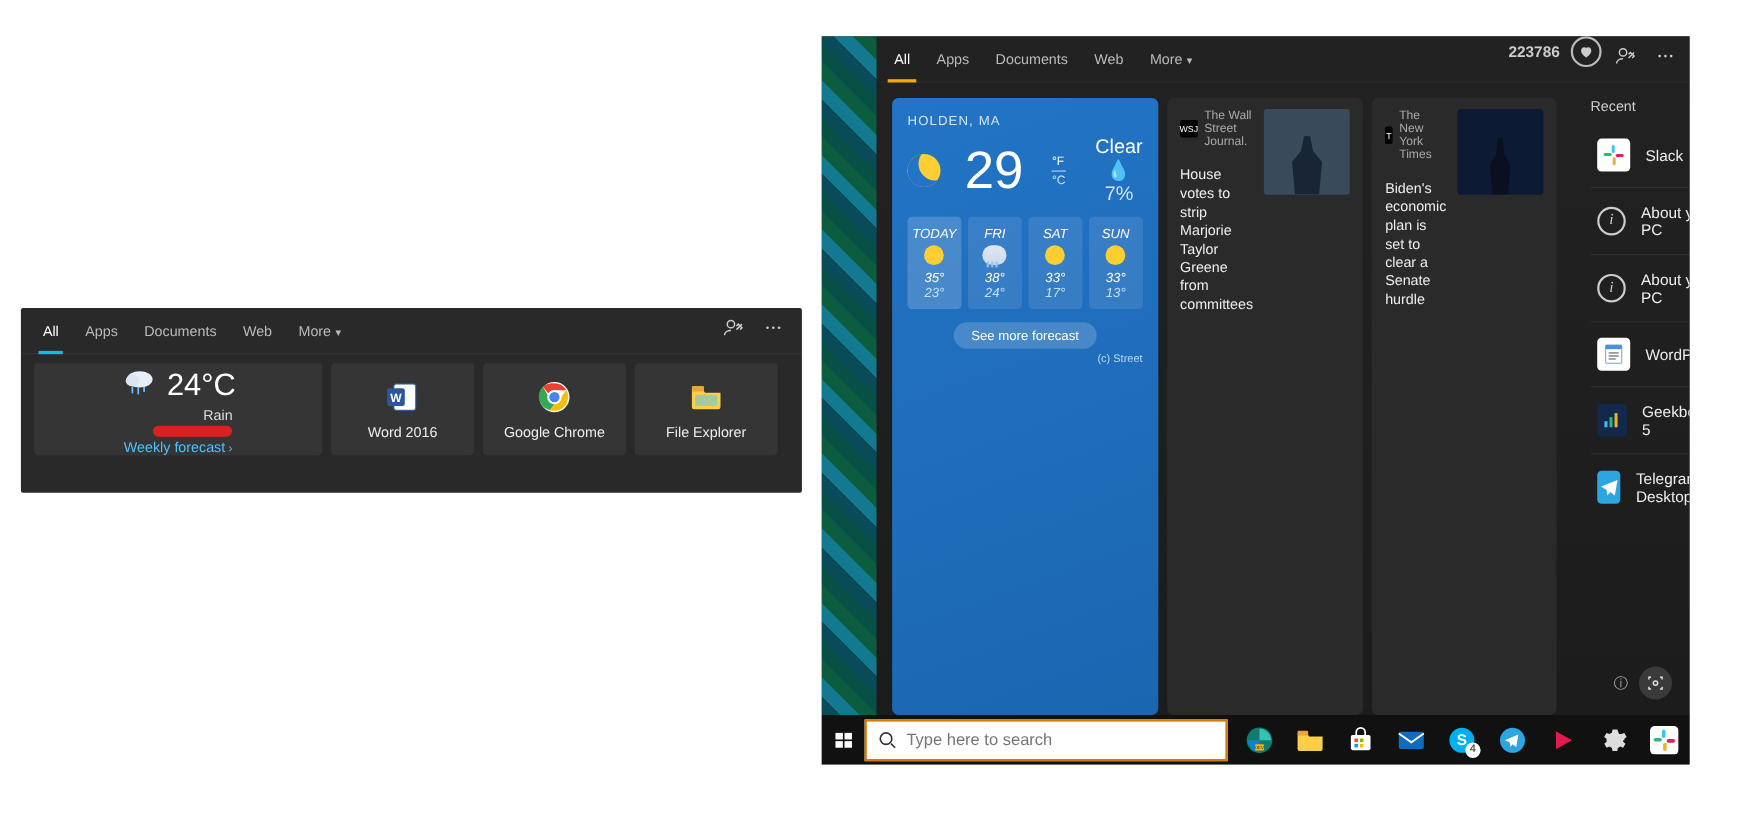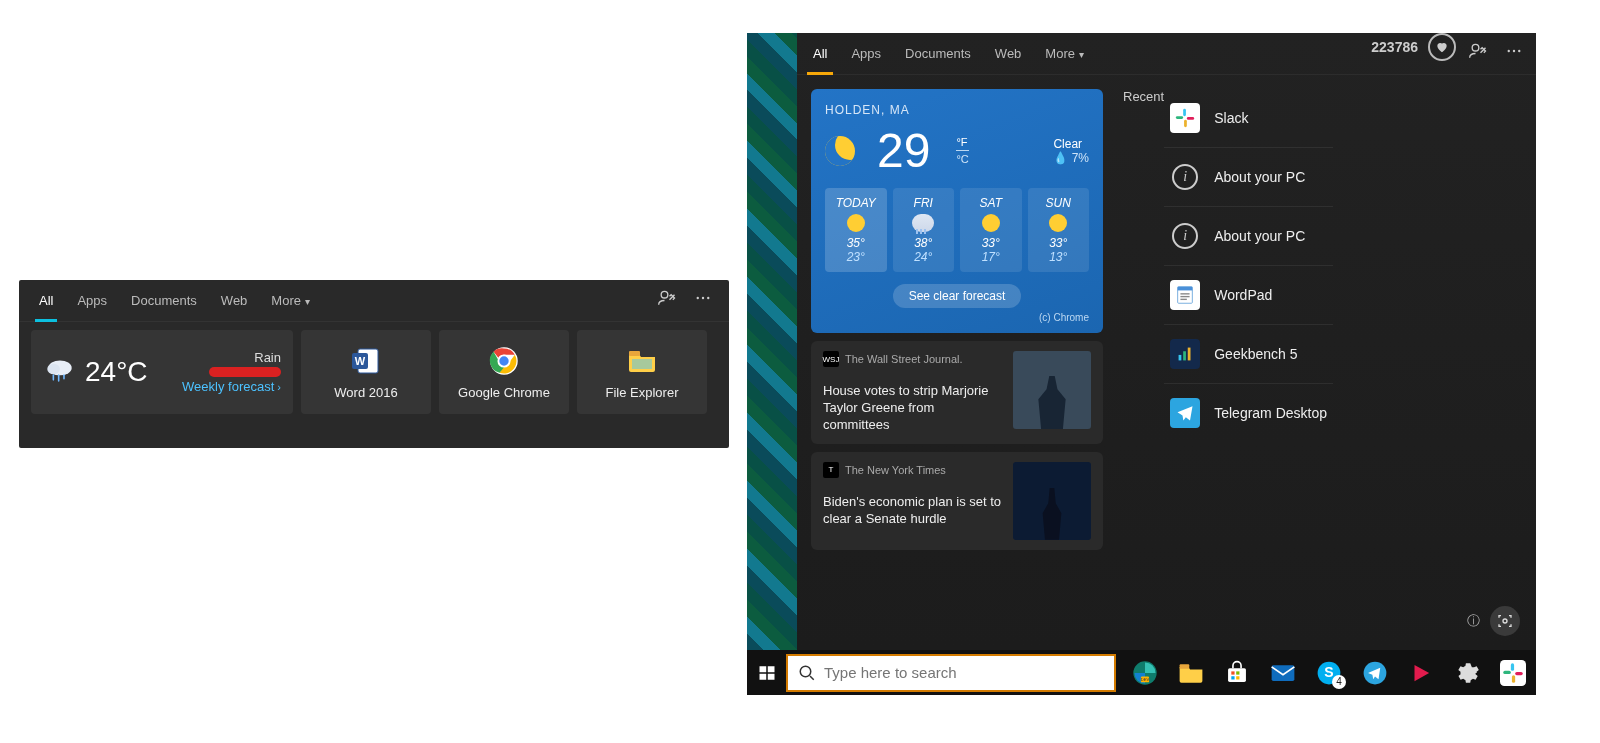--- a/index.html
+++ b/index.html
@@ -16,21 +16,21 @@
   }
   .tabs { display: flex; align-items: flex-start; height: 42px; padding: 0 8px; border-bottom: 1px solid rgba(255,255,255,0.05);}
   .tab { padding: 0 12px; font-size: 13px; color: #bbb; height: 42px; line-height: 42px; cursor: pointer; position: relative;}
   .tab.active { color: #fff; }
   .tab.active::after { content: ""; position: absolute; left: 8px; right: 8px; bottom: 0; height: 3px; background: #0cc0df;}
   .tab .chev { display:inline-block; margin-left:4px; font-size:10px;}
   .tabs-spacer { flex: 1; }
   .tabs-icon { width: 36px; height: 36px; display: flex; align-items: center; justify-content: center; color: #ccc; cursor: pointer;}
   .left-cards { display: flex; gap: 8px; padding: 8px 12px 12px 12px; }
   .card { background: rgba(255,255,255,0.06); border-radius: 4px; height: 84px; display:flex; flex-direction:column; align-items:center; justify-content:center;}
-  .weather-card { flex: 0 0 262px; flex-direction: row; padding: 0 12px; justify-content: space-between;}
+  .weather-card { flex: 0 0 262px; flex-direction: column; padding: 0 12px; justify-content: space-between;}
   .wc-left { display:flex; align-items:center; gap:8px;}
   .wc-temp { font-size: 28px; color:#fff;}
   .wc-right { display:flex; flex-direction:column; align-items:flex-end; gap:2px;}
   .wc-cond { font-size: 13px; color:#ddd;}
   .wc-red { width: 72px; height: 10px; background:#da2121; border-radius:5px;}
   .wc-link { color:#4cc2ff; font-size: 13px; cursor:pointer;}
   .wc-link .chev { font-size:11px; margin-left:3px;}
   .app-card { flex: 0 0 130px; }
   .app-card .app-name { font-size: 13px; color:#eee; margin-top:8px;}
   .app-icon { width:32px; height:32px; display:flex; align-items:center; justify-content:center;}
@@ -49,34 +49,34 @@
     position:absolute; left:50px; top:0; right:0; height:617px;
     background: linear-gradient(180deg,#222 0%, #1c1c1c 100%);
     color:#fff;
   }
   .flyout .tabs { padding: 0 4px 0 4px;}
   .flyout .tab.active::after { background:#f7a809; left:6px; right:6px;}
   .points { display:flex; align-items:center; gap:10px; padding-right:4px; color:#ccc;}
   .pt-num { font-size:14px; font-weight:600;}
   .circ-icon { width:28px; height:28px; border:2px solid #bbb; border-radius:50%; display:flex; align-items:center; justify-content:center; font-size:14px;}
   .content-cols { display:flex; padding: 14px 14px 0 14px; gap:20px; height: calc(100% - 42px);}
-  .col-left { flex: 0 0 292px; display:flex; flex-direction:column; gap:8px;}
-  .col-right { flex:1; display:flex; flex-direction:row;}
+  .col-left { flex: 0 0 292px; display:flex; flex-direction:row; gap:8px;}
+  .col-right { flex:1; display:flex; flex-direction:column;margin-left:11px;}
 
   .weather-big {
     background: linear-gradient(160deg,#2374c6 0%, #1b66b1 100%);
     border-radius:6px; padding: 14px 14px 10px 14px; color:#fff;
   }
   .wb-loc { font-size:12px; letter-spacing:1px; color:#d6e6f7; margin-bottom:6px;}
   .wb-row1 { display:flex; align-items:center; justify-content:space-between;}
   .wb-left { display:flex; align-items:center; gap:22px;}
   .wb-temp { font-size:48px; font-weight:300;}
   .wb-units { display:flex; flex-direction:column; font-size:11px; color:#cfe4f8; margin-left:4px;}
   .wb-units .f { color:#fff;}
-  .wb-right { text-align:left; font-size:12px;}
+  .wb-right { text-align:center; font-size:18px;margin-left:27px;}
   .wb-right .hum { color:#cfe4f8;}
   .wb-days { display:flex; gap:6px; margin-top:10px;}
   .day { flex:1; background: rgba(255,255,255,0.10); border-radius:4px; padding:8px 0; text-align:center; font-size:12px;font-style:italic;}
   .day.first { background: rgba(255,255,255,0.18);}
   .day .hi { color:#fff;}
   .day .lo { color:#bfe0ff;}
   .day .dsun { margin:4px auto;}
   .wb-btn { margin:12px auto 4px auto; background: rgba(255,255,255,0.18); border-radius:14px; padding:5px 16px; font-size:12px; width:max-content; cursor:pointer;}
   .wb-credit { text-align:right; font-size:10px; color:#bcd8f2;}
 
@@ -282,22 +282,22 @@
               <div class="hi">33°</div>
                 <div class="lo">17°</div>
             </div>
             <div class="day">
               <div>SUN</div>
                 <div class="dsun sun"></div>
               <div class="hi">33°</div>
                 <div class="lo">13°</div>
             </div>
           </div>
-          <div class="wb-btn">See clear forecast</div>
-          <div class="wb-credit">(c) Chrome</div>
+          <div class="wb-btn">See more forecast</div>
+          <div class="wb-credit">(c) Street</div>
         </div>
 
         <div class="news">
           <div class="news-left">
             <div class="news-src">
                 <span class="srcbox">WSJ</span>
                 <span>The Wall Street Journal.</span>
               </div>
             <div class="news-head">House votes to strip Marjorie Taylor Greene from committees</div>
           </div>

